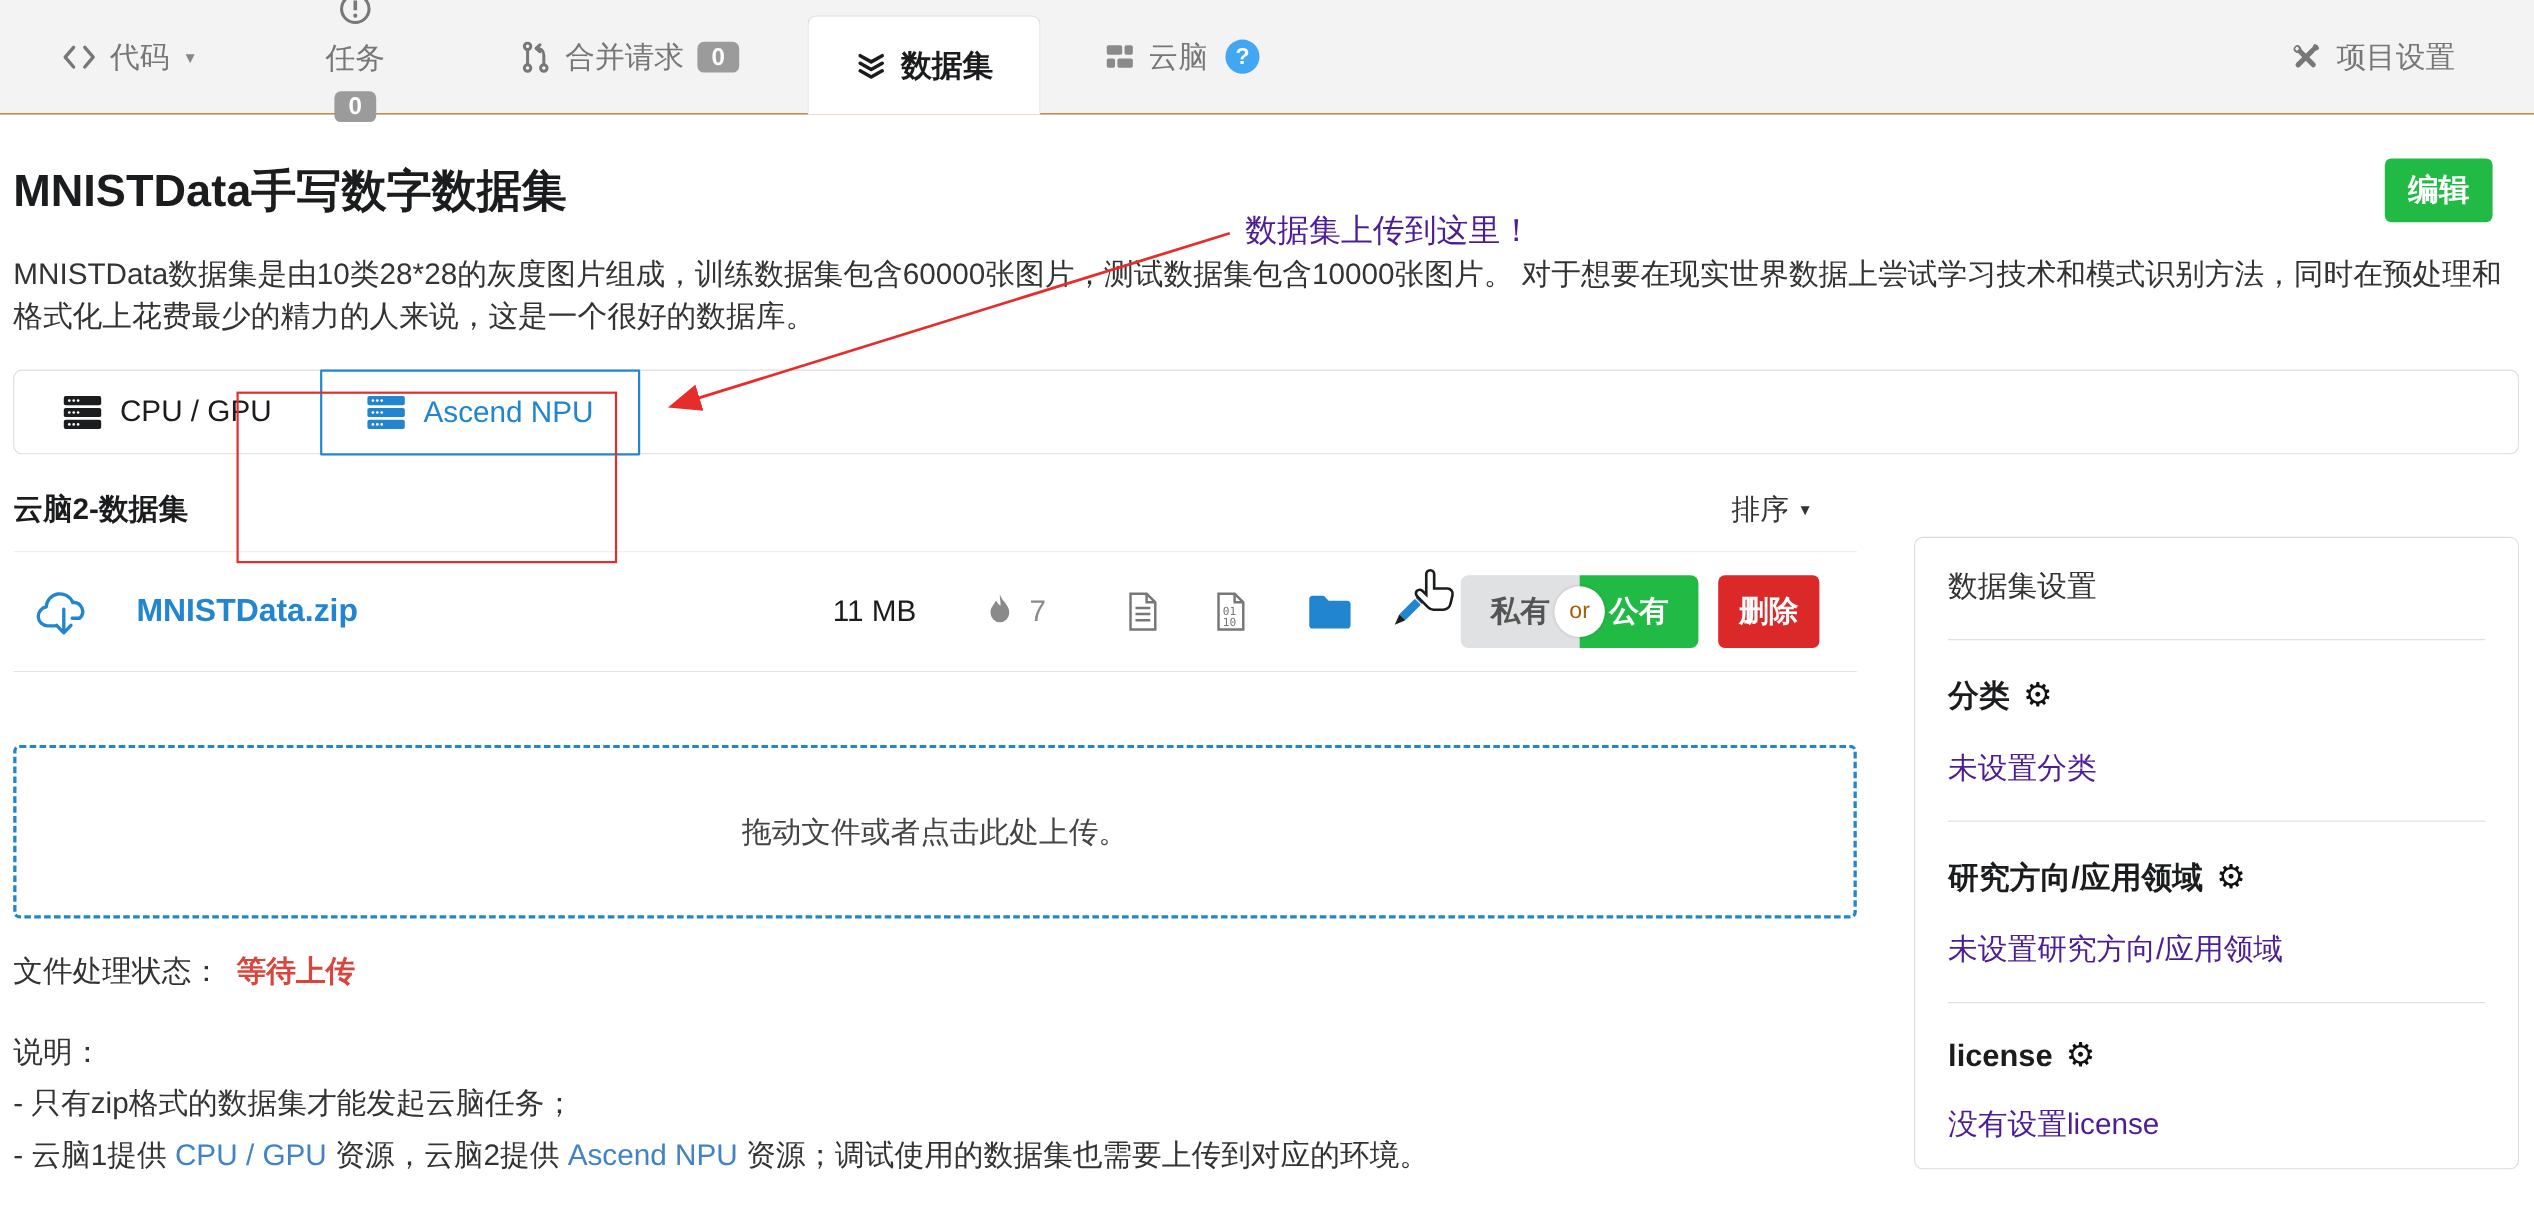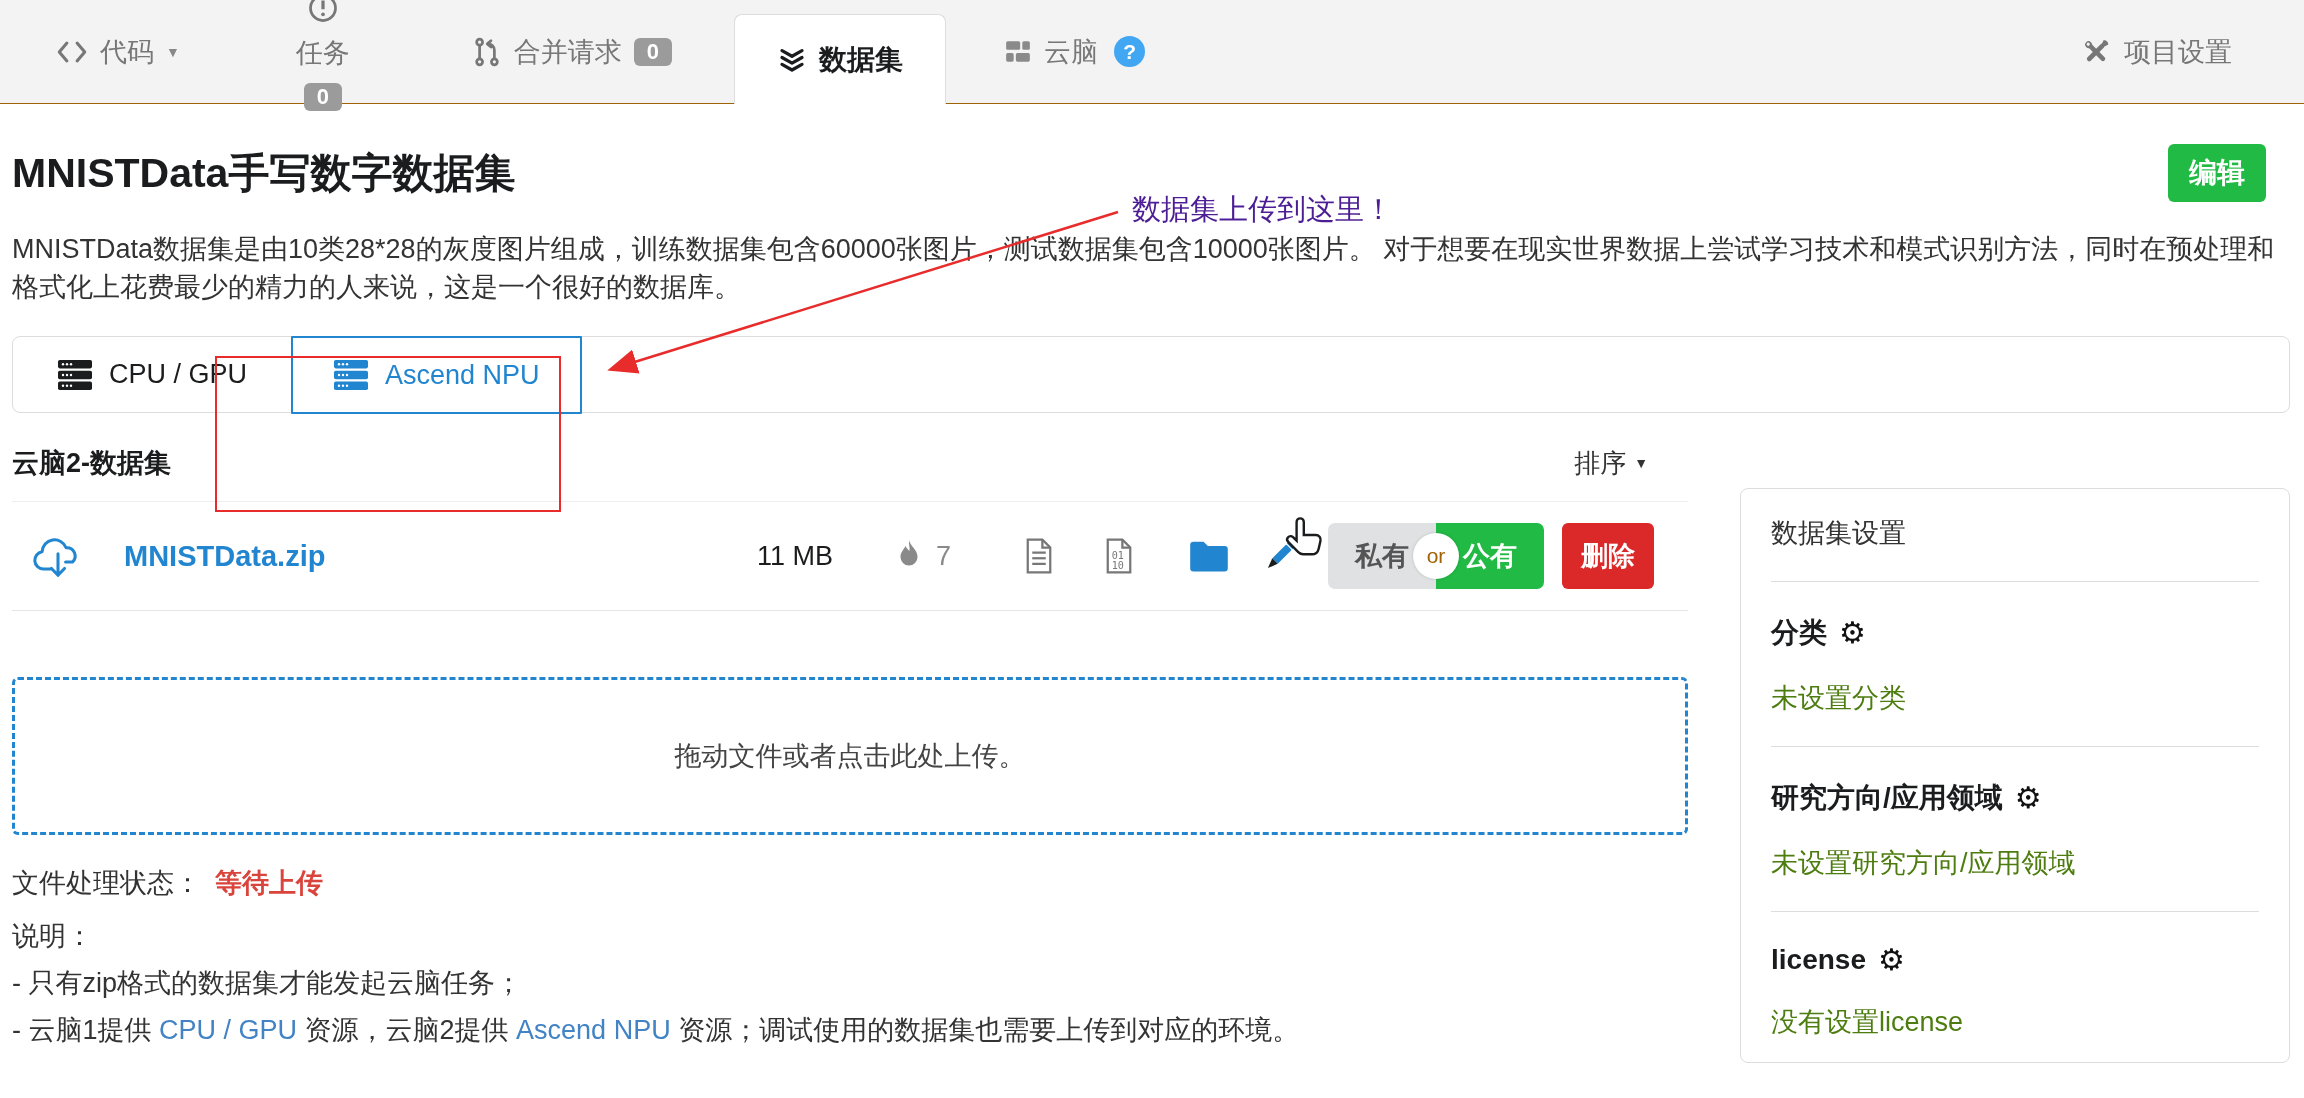--- a/index.html
+++ b/index.html
@@ -84,35 +84,35 @@
   }
   .delete-btn{background:#db2828;font-size:27px;width:92px;height:66px;}
   
   .dropzone{
     margin-top:66px;width:1676px;height:158px;box-sizing:border-box;
     border:3px dashed #2185d0;border-radius:6px;display:flex;align-items:center;
     justify-content:center;font-size:27px;color:#444;cursor:pointer;
   }
   .status-line{margin-top:30px;font-size:27px;color:#333;}
   .status-value{color:#d9453d;font-weight:bold;margin-left:14px;}
-  .notes{margin-top:16px;font-size:27px;line-height:38px;color:#333;}
+  .notes{margin-top:36px;font-size:27px;line-height:38px;color:#333;}
   .notes p{margin:0 0 9px 0;}
   .link{color:#4183c4;cursor:pointer;}
   
   .sidebar{
     position:absolute;left:1740px;top:488px;width:550px;height:575px;
     box-sizing:border-box;background:#fff;border:1px solid #ddd;border-radius:8px;
     padding:26px 30px;overflow:hidden;
   }
   .sb-title{font-size:27px;color:#333;margin-bottom:30px;}
   .sb-hr{border:none;border-top:1px solid #ddd;margin:0;}
   .sb-head{margin-top:32px;font-size:28px;font-weight:bold;color:#1b1c1d;
     display:flex;align-items:center;gap:12px;}
   .gear{font-size:30px;color:#111;cursor:pointer;line-height:1;}
-  .sb-value{margin-top:28px;font-size:27px;color:#4d7c0f;margin-bottom:30px;}
+  .sb-value{margin-top:28px;font-size:27px;color:#4c1d95;margin-bottom:30px;}
   
   .anno{position:absolute;pointer-events:none;}
   .anno-box{left:215px;top:356px;width:342px;height:152px;border:2px solid #e82c2c;}
   .anno-text{left:1132px;top:190px;color:#4c1d95;font-size:29px;
     font-family:"DejaVu Serif","Liberation Serif",serif;}
   .anno-svg{left:0;top:0;}
   svg{display:block;}
 </style>
 </head>
 <body>

